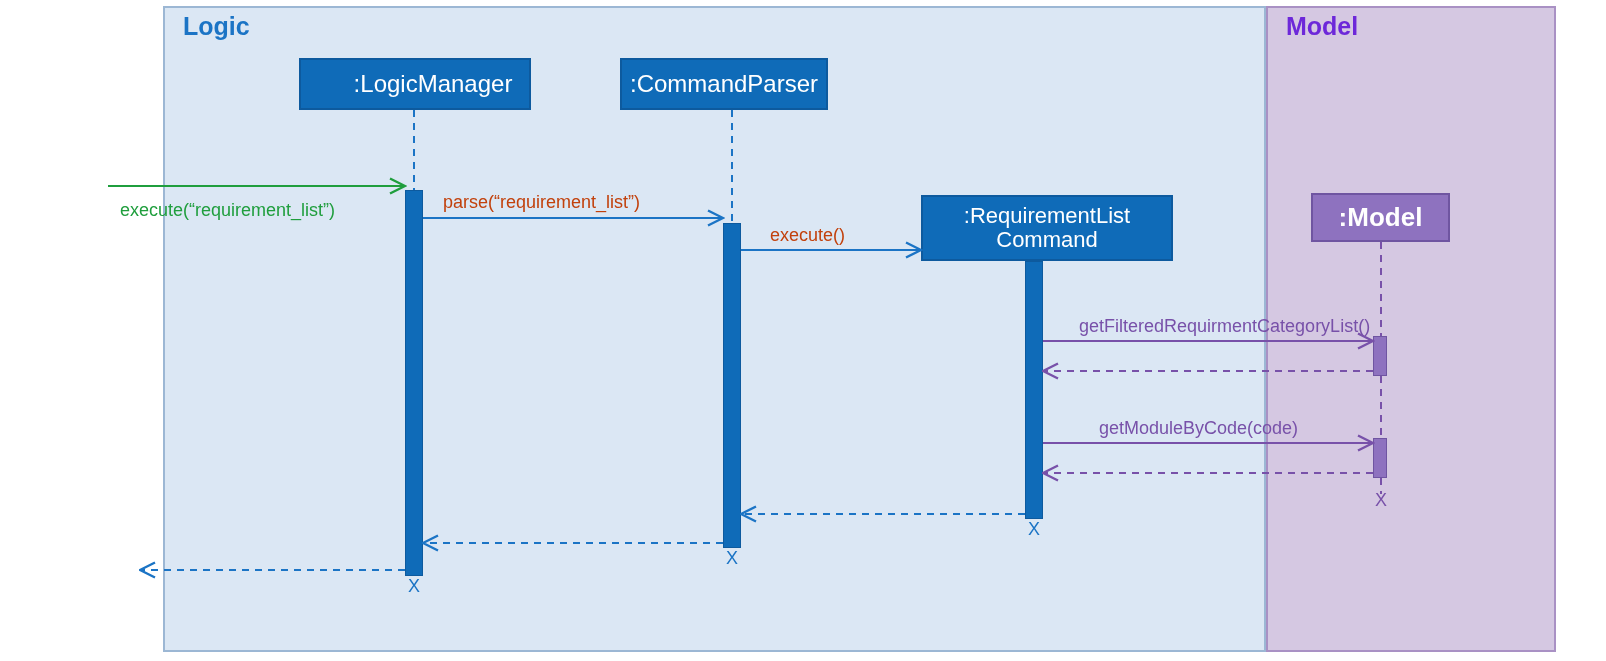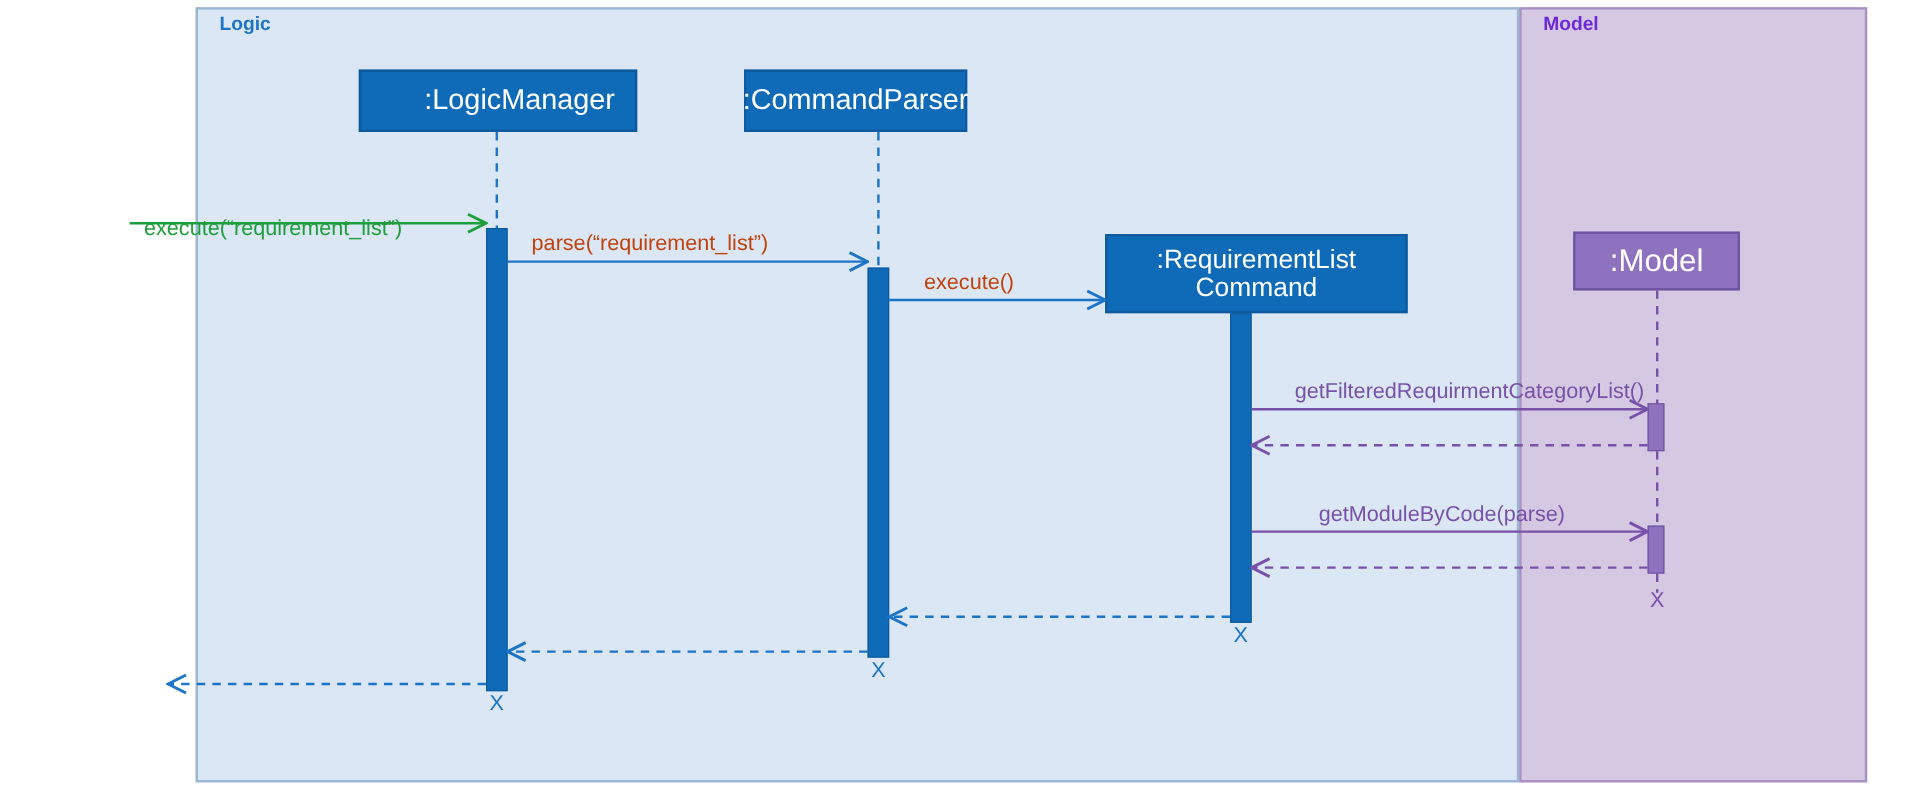--- a/index.html
+++ b/index.html
@@ -14,21 +14,21 @@
   .frame {
     position: absolute;
     border: 2px solid;
     box-sizing: border-box;
   }
   .frame-title {
     position: absolute;
     top: 4px;
     left: 18px;
     font-weight: bold;
-    font-size: 16px;
+    font-size: 25px;
   }
   .node {
     position: absolute;
     box-sizing: border-box;
     text-align: center;
     display: flex;
     align-items: center;
     justify-content: center;
     font-weight: 500;
     line-height: 1.1;
@@ -84,46 +84,46 @@
 <div class="frame" style="left:163px; top:6px; width:1103px; height:646px; background:#dbe7f4; border-color:#9cb7d4;">
   <span class="frame-title" style="color:#1b74c5;">Logic</span>
 </div>
 <div class="frame" style="left:1266px; top:6px; width:290px; height:646px; background:#d5c8e2; border-color:#a991c4;">
   <span class="frame-title" style="color:#6d28d9;">Model</span>
 </div>
 
 <div class="node blue" style="left:299px; top:58px; width:232px; height:52px;padding-left:44px;">
   <span>:LogicManager</span>
 </div>
-<div class="node blue" style="left:620px; top:58px; width:186px; height:52px;text-align:right;">
+<div class="node blue" style="left:620px; top:58px; width:208px; height:52px;text-align:right;">
   <span>:CommandParser</span>
 </div>
 <div class="node blue" style="left:921px; top:195px; width:252px; height:66px; font-size:22px;">
   <span>:RequirementList Command</span>
 </div>
-<div class="node purple" style="left:1311px; top:193px; width:139px; height:49px;">
+<div class="node purple" style="left:1311px; top:193px; width:139px; height:49px;font-weight:bold;">
   <span>:Model</span>
 </div>
 
 <div class="activation" style="left:405px; top:190px; width:18px; height:386px;"></div>
 <div class="activation" style="left:723px; top:223px; width:18px; height:325px;"></div>
 <div class="activation" style="left:1025px; top:261px; width:18px; height:258px;"></div>
 <div class="activation purple" style="left:1373px; top:336px; width:14px; height:40px;"></div>
 <div class="activation purple" style="left:1373px; top:438px; width:14px; height:40px;"></div>
 
 <div class="termination" style="left:414px; top:576px; color:#1b74c5;">X</div>
 <div class="termination" style="left:732px; top:548px; color:#1b74c5;">X</div>
 <div class="termination" style="left:1034px; top:519px; color:#1b74c5;">X</div>
 <div class="termination" style="left:1381px; top:490px; color:#7851a9;">X</div>
 
-<div class="label green" style="left:120px; top:180px;">execute(“requirement_list”)</div>
+<div class="label green" style="left:120px; top:200px;">execute(“requirement_list”)</div>
 <div class="label blue" style="left:443px; top:192px;">parse(“requirement_list”)</div>
 <div class="label blue" style="left:770px; top:225px;">execute()</div>
 <div class="label purple" style="left:1079px; top:316px;text-align:center;">getFilteredRequirmentCategoryList()</div>
-<div class="label purple" style="left:1099px; top:418px;">getModuleByCode(parse)</div>
+<div class="label purple" style="left:1099px; top:418px;">getModuleByCode(code)</div>
 
 <svg class="overlay" width="1606" height="661">
   <defs>
     <marker id="arrow-blue" viewBox="0 0 12 12" refX="11" refY="6" markerWidth="9" markerHeight="9" orient="auto-start-reverse">
       <path d="M1,1 L11,6 L1,11" fill="none" stroke="#1b74c5" stroke-width="1.6"></path>
     </marker>
     <marker id="arrow-green" viewBox="0 0 12 12" refX="11" refY="6" markerWidth="9" markerHeight="9" orient="auto-start-reverse">
       <path d="M1,1 L11,6 L1,11" fill="none" stroke="#1f9e3d" stroke-width="1.6"></path>
     </marker>
     <marker id="arrow-purple" viewBox="0 0 12 12" refX="11" refY="6" markerWidth="9" markerHeight="9" orient="auto-start-reverse">

